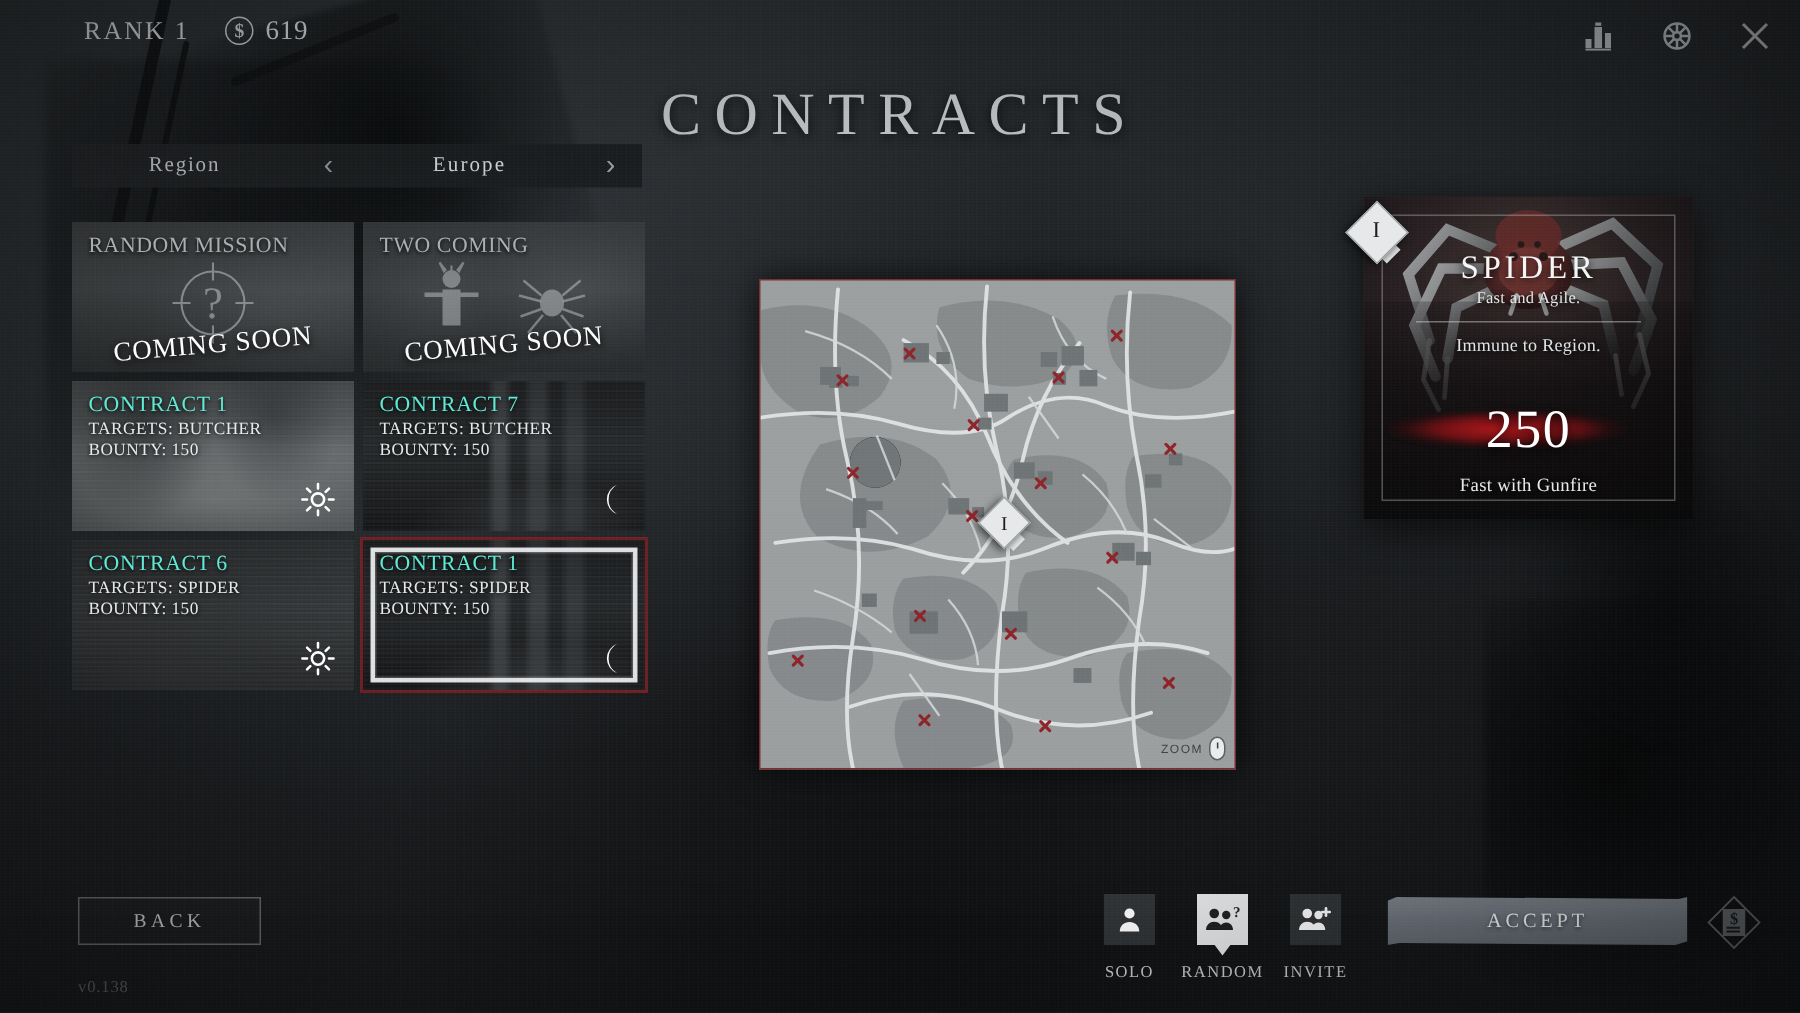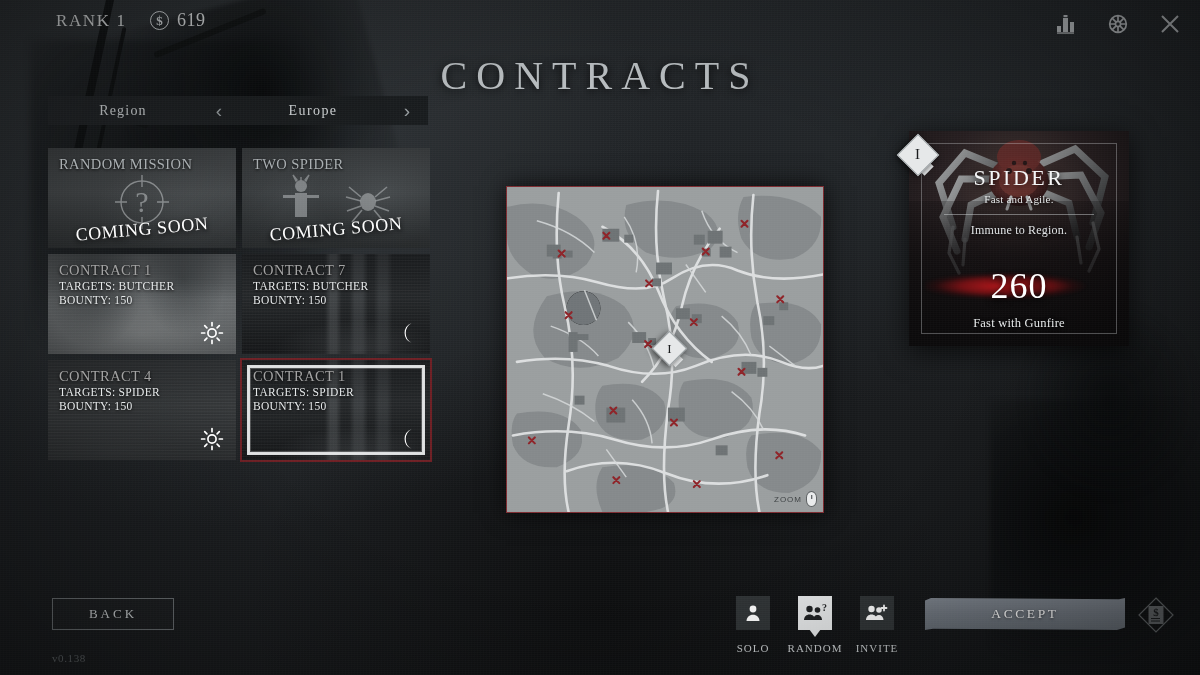--- a/index.html
+++ b/index.html
@@ -77,21 +77,21 @@
   .region-value { flex:1; text-align:center; font-size:14px; color:#d8dcde; letter-spacing:1.4px; }
 
   
   .cards { position:absolute; left:48px; top:148px; width:382px; }
   .cardrow { display:flex; gap:6px; margin-bottom:6px; }
   .card { position:relative; width:188px; height:100px; overflow:hidden; cursor:pointer;
           background:#3a3d3f; }
   .card .bg { position:absolute; inset:0; }
   .card .shade { position:absolute; inset:0; background:linear-gradient(180deg, rgba(20,22,24,.45) 0%, rgba(20,22,24,.15) 45%, rgba(10,11,12,.35) 100%); }
   .card .txt { position:absolute; left:11px; top:8px; z-index:3; }
-  .ctitle { font-size:14.5px; letter-spacing:.4px; color:#a3a3a3; line-height:1.15;
+  .ctitle { font-size:14.5px; letter-spacing:.4px; color:#5eead4; line-height:1.15;
             text-shadow:0 1px 3px rgba(0,0,0,.95); }
   .cmeta { font-size:11.5px; letter-spacing:.3px; color:#e6e9ea; line-height:1.25;
            text-shadow:0 1px 3px rgba(0,0,0,.95); }
   .timeicon { position:absolute; right:12px; bottom:9px; z-index:3; width:24px; height:24px; }
 
   
   .card.soon .ctitle { color:#a9aeb1; }
   .soonlabel { position:absolute; left:0; right:0; bottom:8px; text-align:center; z-index:4;
       font-size:18px; letter-spacing:.6px; color:#fdfdfd; transform:rotate(-5deg);
       font-family:"Liberation Serif", serif;
@@ -300,21 +300,21 @@
             <text x="35" y="41" font-size="30" fill="#cdd1d3" text-anchor="middle" font-family="Liberation Serif, serif" opacity=".9">?</text>
           </svg>
         </div>
         <div class="soonlabel">COMING SOON</div>
       </div>
 
       <div class="card soon">
         <div class="bg art-two"></div>
         <div class="shade"></div>
         <div class="txt">
-          <div class="ctitle">TWO SPIDER</div>
+          <div class="ctitle">TWO COMING</div>
         </div>
         <div class="soonart">
           <svg width="44" height="56" viewBox="0 0 44 56">
             <g fill="#d4d8da" opacity=".8">
               <circle cx="22" cy="12" r="6"></circle>
               <path d="M16 19h12v24h-12z"></path>
               <path d="M4 21h36v3H4z"></path>
               <path d="M18 6l-4-5 3 6zM26 6l4-5-3 6zM22 3v5z" stroke="#d4d8da" stroke-width="1.4"></path>
             </g>
           </svg>
@@ -367,21 +367,21 @@
         </div>
       </div>
     </div>
 
     <div class="cardrow">
 
       <div class="card">
         <div class="bg art-field"></div>
         <div class="shade"></div>
         <div class="txt">
-          <div class="ctitle">CONTRACT 4</div>
+          <div class="ctitle">CONTRACT 6</div>
           <div class="cmeta">TARGETS: SPIDER</div>
           <div class="cmeta">BOUNTY: 150</div>
         </div>
         <div class="timeicon">
           <svg width="24" height="24" viewBox="0 0 24 24">
             <g stroke="#fff" stroke-width="1.7" fill="none" stroke-linecap="round">
               <circle cx="12" cy="12" r="4.1"></circle>
               <path d="M12 1.6v3.1M12 19.3v3.1M1.6 12h3.1M19.3 12h3.1M4.7 4.7l2.2 2.2M17.1 17.1l2.2 2.2M19.3 4.7l-2.2 2.2M6.9 17.1l-2.2 2.2"></path>
             </g>
           </svg>
@@ -571,21 +571,21 @@
 
     <div class="tcard-border"></div>
 
     <div class="tcard-inner">
       <div class="tname">SPIDER</div>
       <div class="tsub">Fast and Agile.</div>
       <div class="tdiv"></div>
       <div class="ttrait">Immune to Region.</div>
       <div class="tbountywrap">
         <div class="bloodsmear"></div>
-        <div class="tbounty">260</div>
+        <div class="tbounty">250</div>
       </div>
       <div class="tcond">Fast with Gunfire</div>
     </div>
   </div>
 
   <div class="tbadge" style="position:absolute; left:900px; top:138px;">
     <div class="pin">
       <div class="tail"></div>
       <div class="dia"></div>
       <div class="lbl">I</div>

